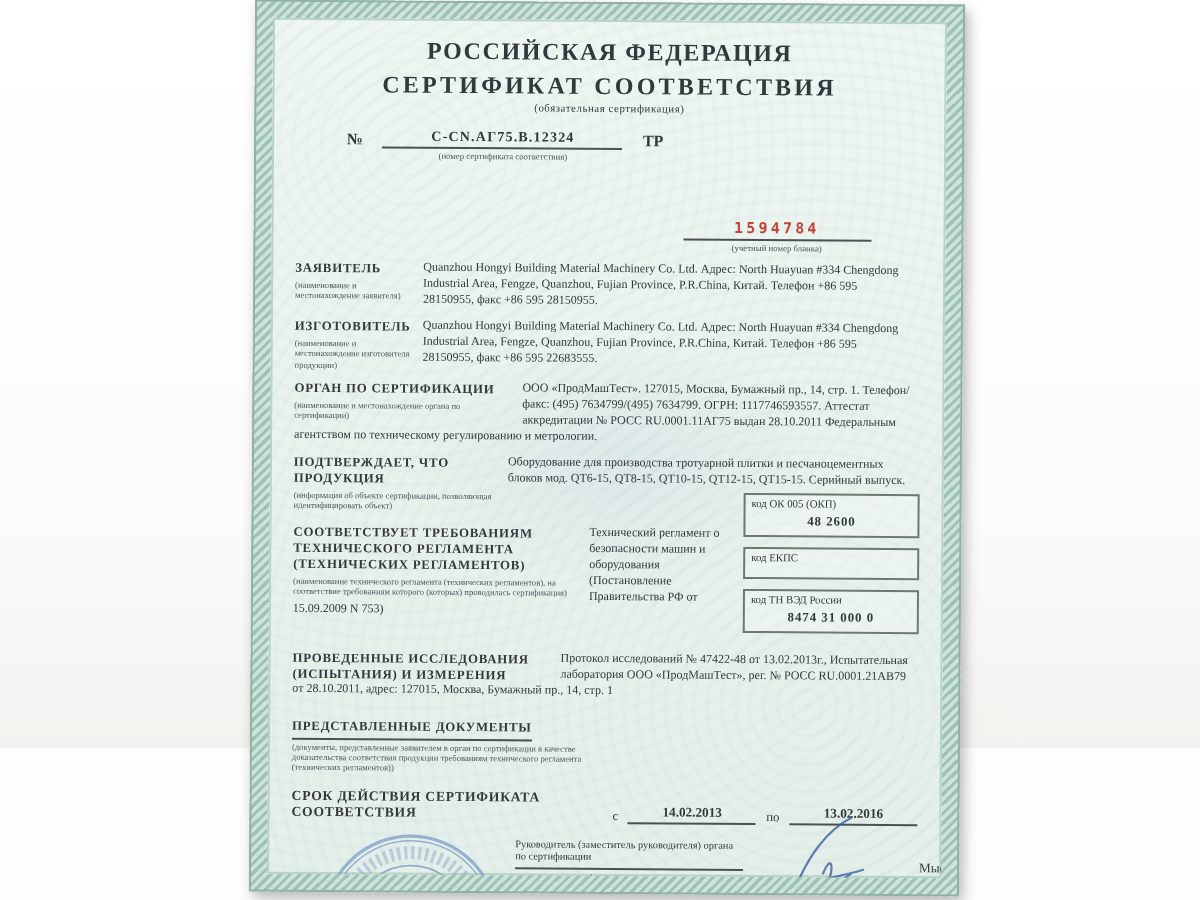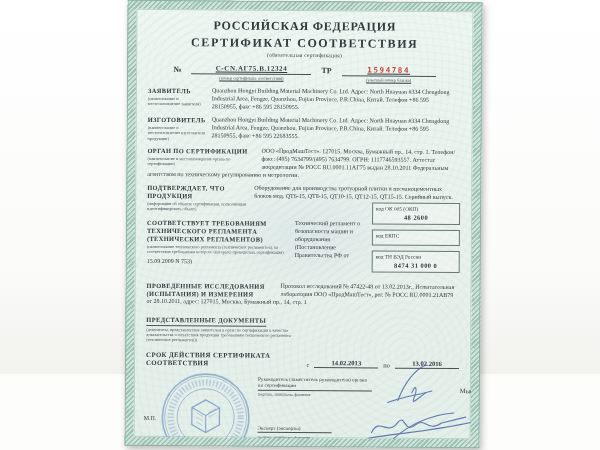--- a/index.html
+++ b/index.html
@@ -31,25 +31,25 @@
     box-shadow:0 0 0 1px #b9d2c8 inset;
   }
 
   
   .country { text-align:center; font-weight:bold; font-size:12px; letter-spacing:.8px; margin-top:4px; }
   .doc-title { text-align:center; font-weight:bold; font-size:12px; letter-spacing:1.6px; margin-top:2px; }
   .doc-sub { text-align:center; font-size:5.4px; margin-top:1px; letter-spacing:.3px; }
 
   .num-row { display:flex; justify-content:center; align-items:flex-start; gap:10px; margin-top:7px; }
   .num-sign { font-weight:bold; font-size:8px; margin-top:1px; }
-  .fld { display:inline-block; text-align:center;text-decoration:underline; }
+  .fld { display:inline-block; text-align:center; }
   .fld .val { display:block; min-width:112px; border-bottom:.8px solid #4a5054;
               font-size:7px; font-weight:bold; letter-spacing:.6px; padding:0 4px 1px; }
   .fld .cap { display:block; font-size:4.4px; color:#4a5157; margin-top:1px; }
-  .fld.small .val { min-width:86px; }
+  .fld.small .val { min-width:86px;margin-top:44px; }
   .val.red { color:#c5443a; font-family:"DejaVu Sans Mono",monospace; font-size:7.5px; letter-spacing:1.6px; }
 
   
   .sec { margin-top:6px; font-size:6px; line-height:1.3; }
   .sec::after { content:""; display:block; clear:both; }
   .lbl { font-weight:bold; font-size:6.4px; letter-spacing:.4px; line-height:1.2; }
   .note { font-size:4.3px; color:#4d555b; line-height:1.25; margin-top:1px; }
   .pair { display:flex; gap:6px; }
   .pair .side { flex:0 0 58px; }
   .pair .txt { flex:1; }

